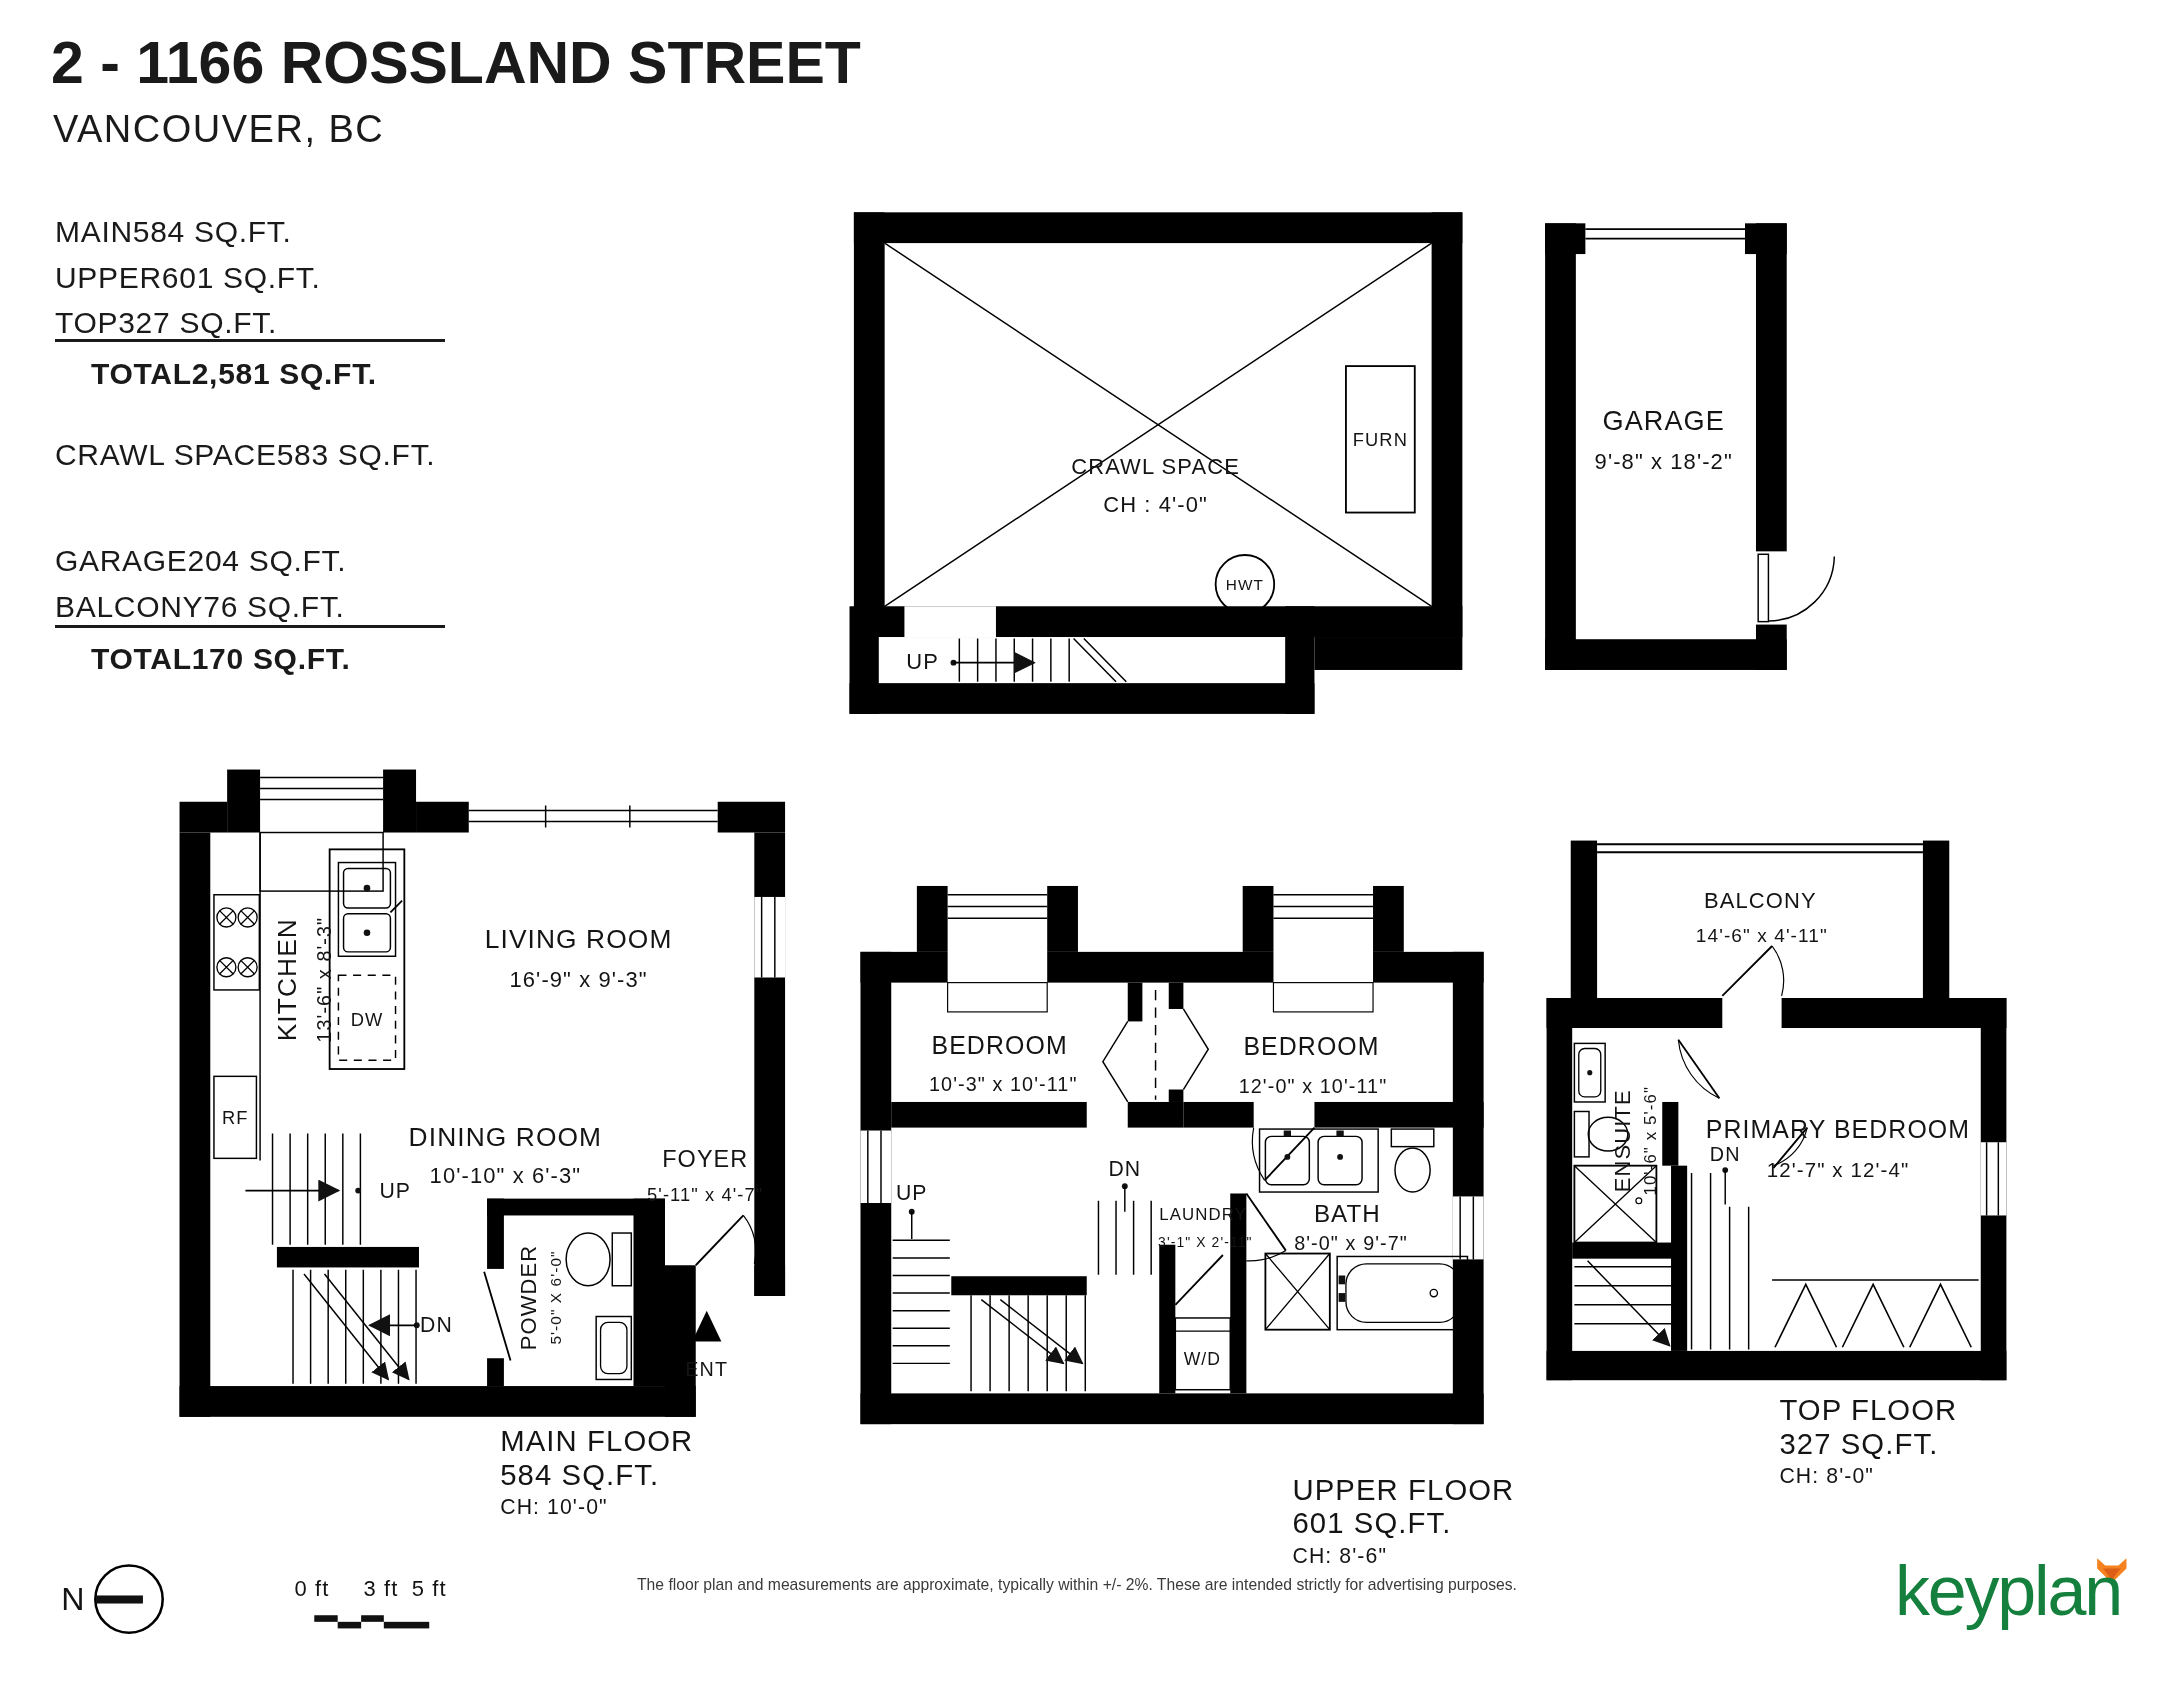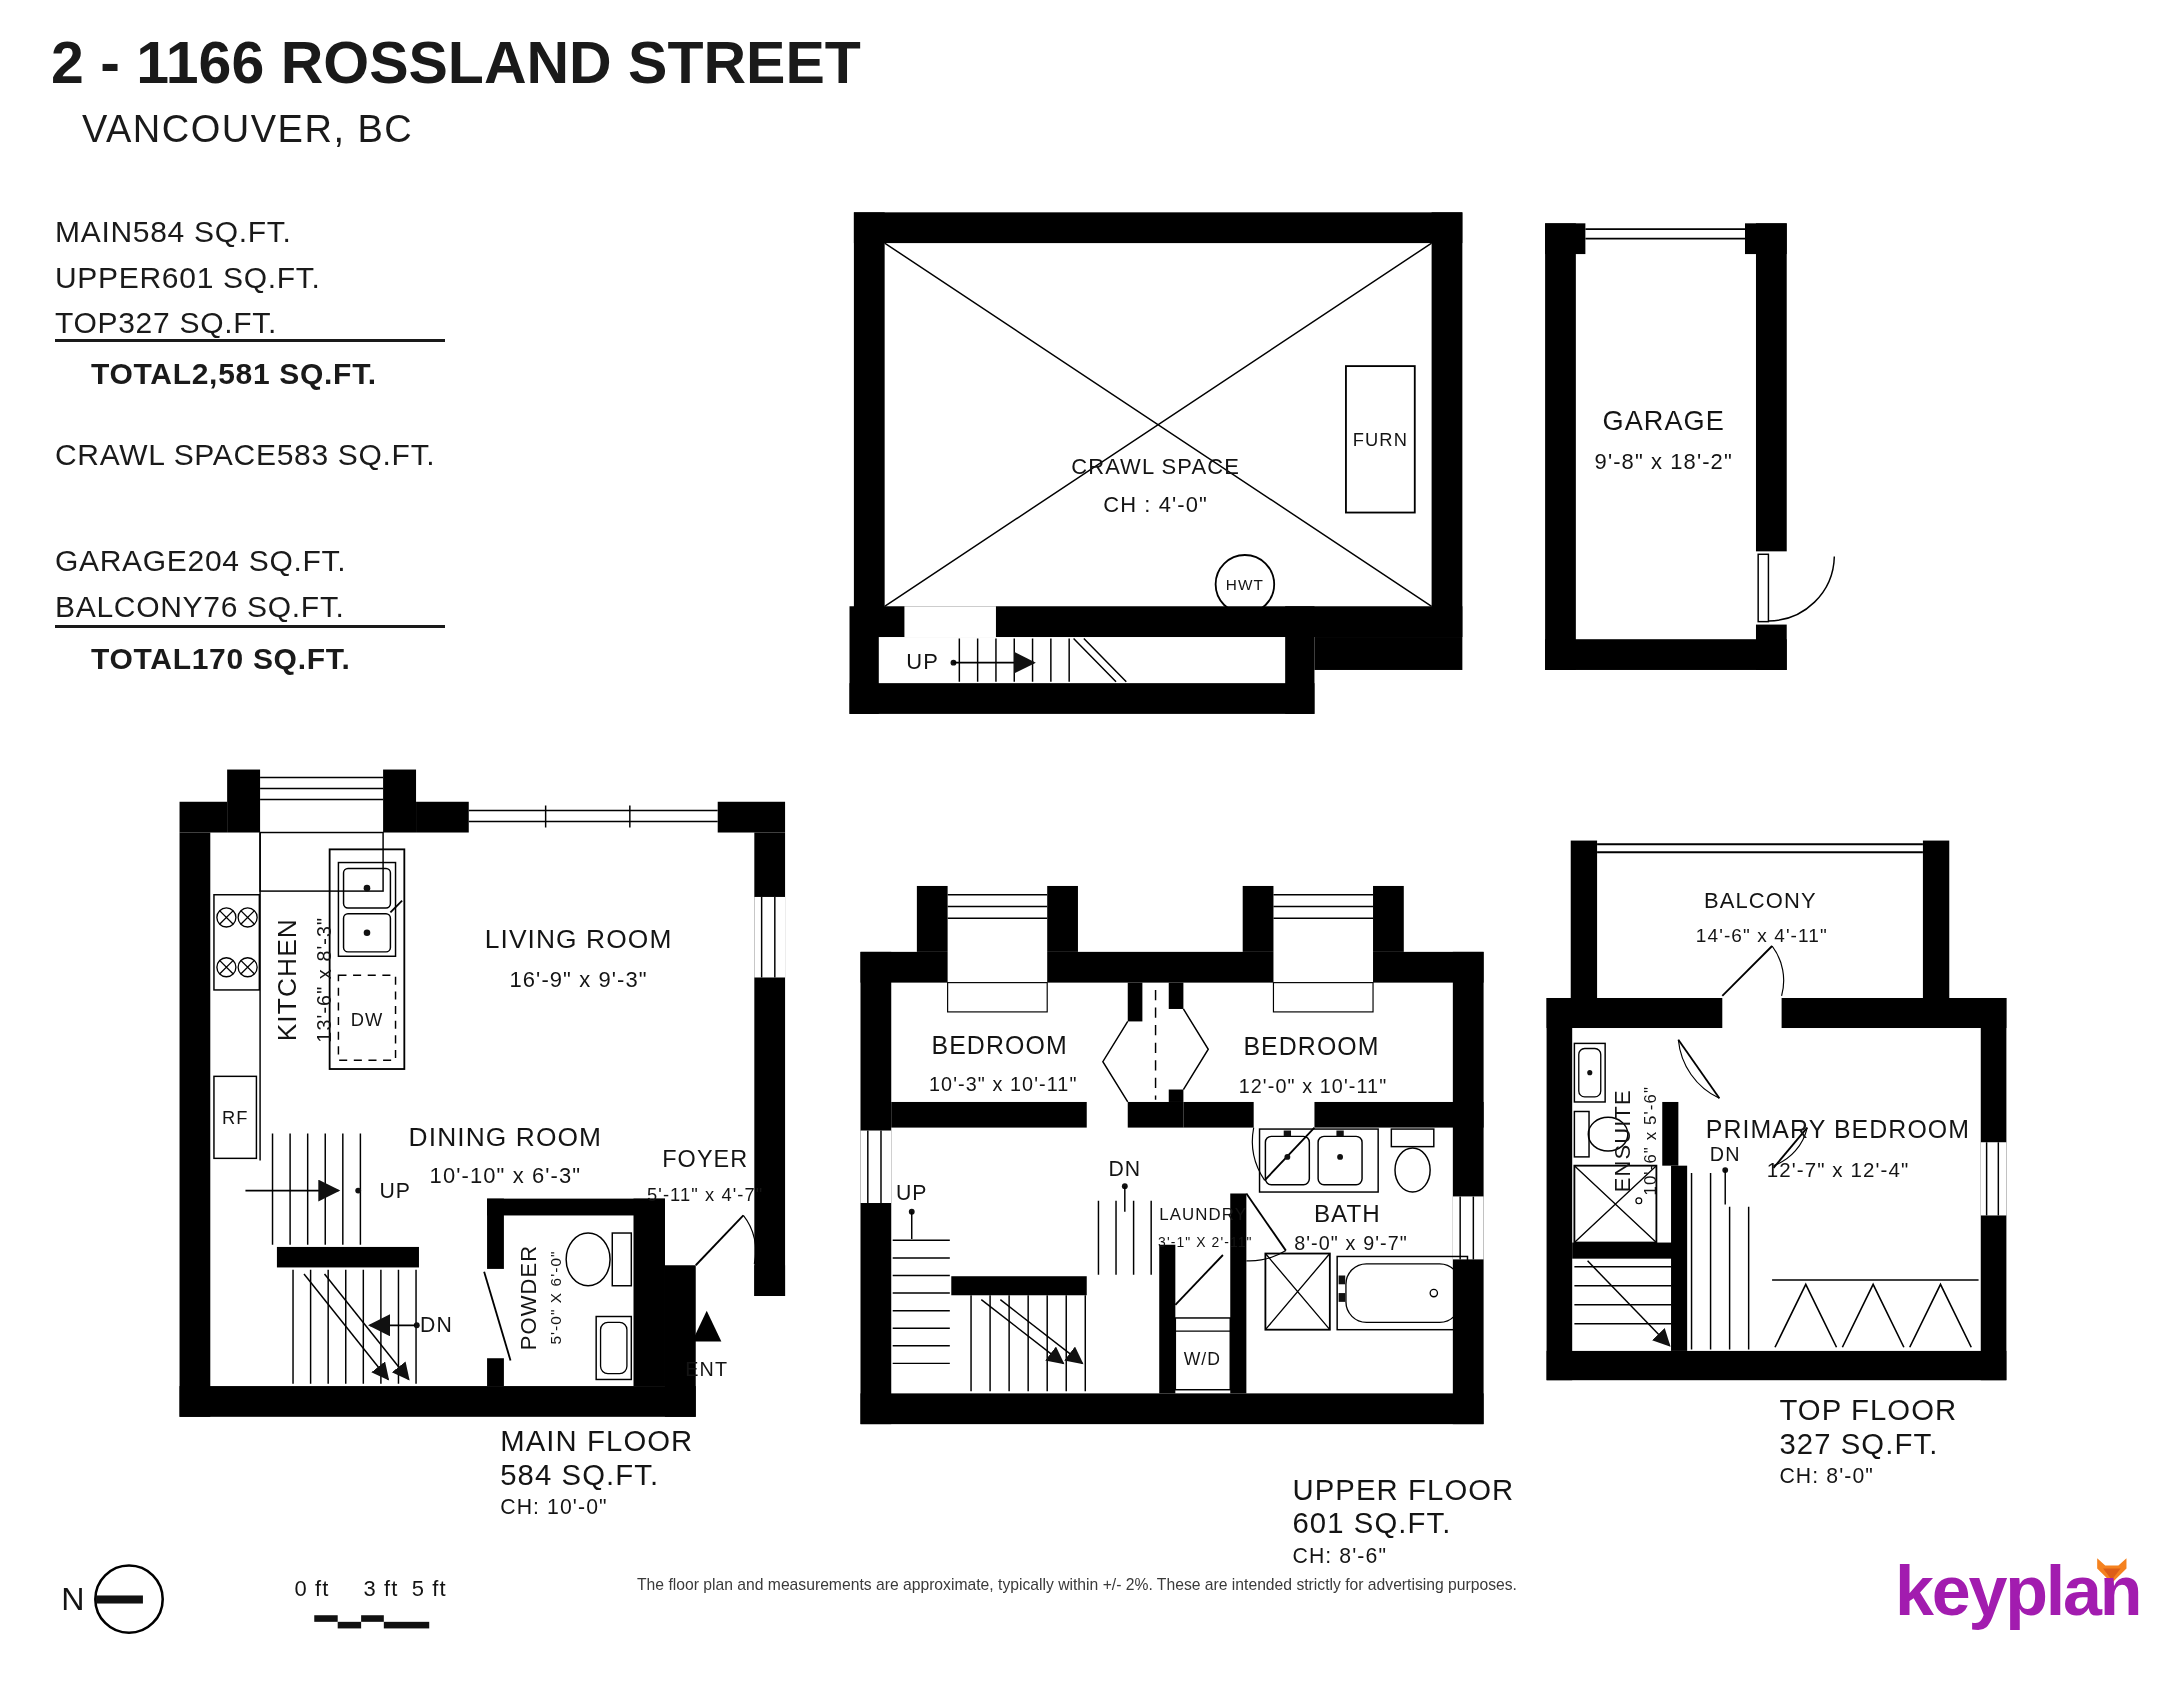--- a/index.html
+++ b/index.html
@@ -1,26 +1,26 @@
 <!DOCTYPE html>
 <html style="font-size:11.7px"><head>
 <meta charset="utf-8">
 <style>
   html,body{margin:0;padding:0;width:2183px;height:1687px;background:#ffffff;
     font-family:"Liberation Sans",sans-serif;color:#1a1a1a;position:relative;overflow:hidden;}
   .abs{position:absolute;text-align:center;}
   .title{left:51px;top:29px;font-size:59px;font-weight:700;letter-spacing:0;}
-  .subtitle{left:53px;top:108px;font-size:38px;font-weight:400;letter-spacing:1.5px;margin-left:29px;}
+  .subtitle{left:53px;top:108px;font-size:38px;font-weight:400;letter-spacing:1.5px;}
   .tbl{left:55px;width:390px;}
   .row{position:absolute;left:0;width:390px;display:flex;
        font-size:30px;letter-spacing:0.7px;white-space:nowrap;}
   .row.bold{font-weight:700;margin-left:36px;}
   .tline{position:absolute;left:55px;width:390px;height:2.9px;background:#1a1a1a;}
   .disc{left:469px;top:1572px;width:1216px;text-align:center;font-size:15.7px;color:#3a3a3a;line-height:26px;}
-  .brand{left:1895px;top:1551px;font-size:70px;font-weight:700;letter-spacing:-2.2px;color:#a21caf;}
+  .brand{left:1895px;top:1551px;font-size:70px;font-weight:400;letter-spacing:-2.2px;color:#15803d;}
   svg{position:absolute;left:0;top:0;}
   svg text{font-family:"Liberation Sans",sans-serif;fill:#141414;letter-spacing:1.5px;}
   .wall{fill:#000;}
   .thin{stroke:#000;fill:none;}
 </style>
 </head>
 <body>
 
 <div class="abs title">2 - 1166 ROSSLAND STREET</div>
 <div class="abs subtitle">VANCOUVER, BC</div>

